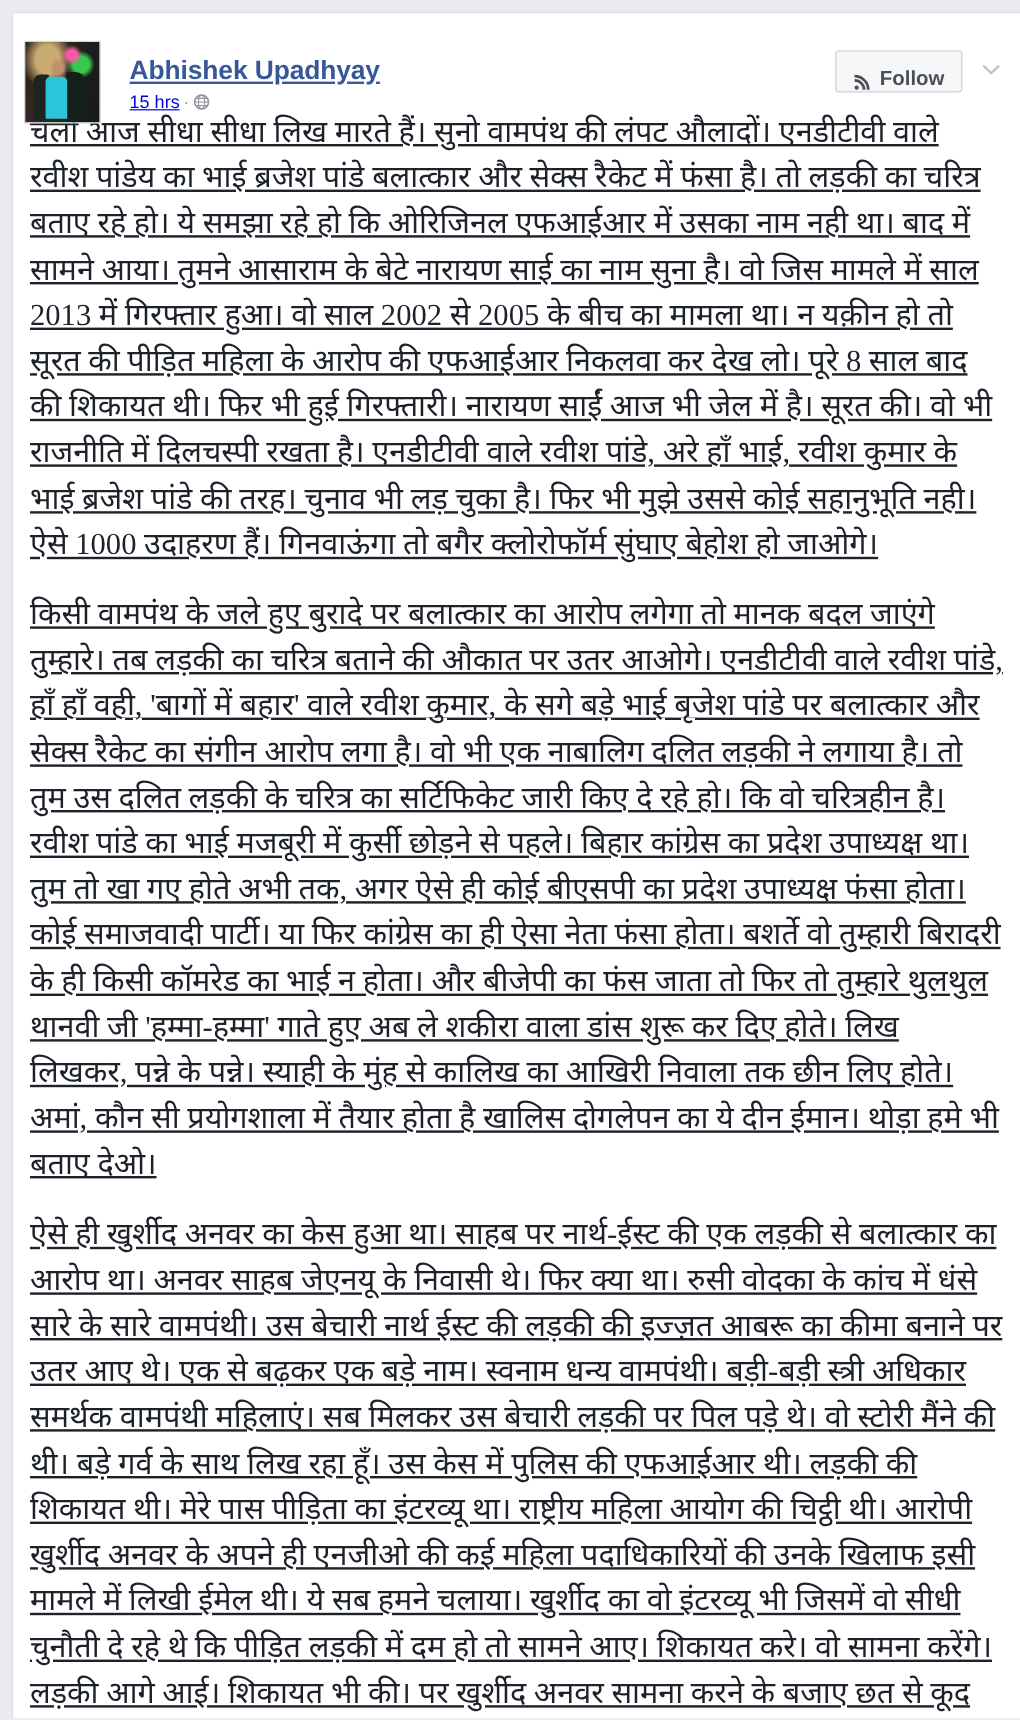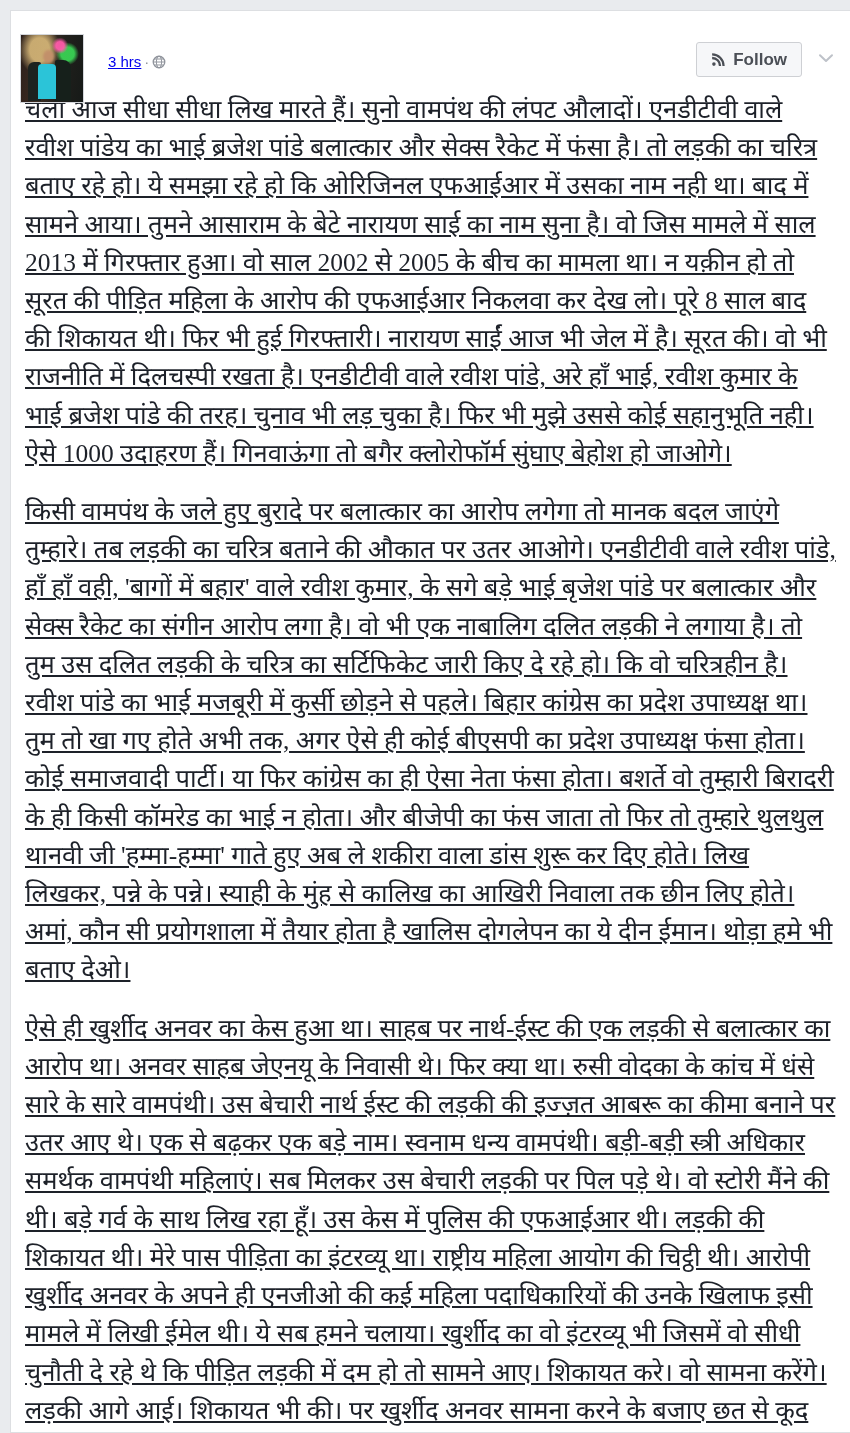--- a/index.html
+++ b/index.html
@@ -122,21 +122,21 @@
     vertical-align: -2px;
     width: 14px;
     height: 14px;
   }
 
   .follow-btn {
     position: absolute;
     right: 48px;
     top: 31px;
     display: inline-flex;
-    align-items: center;
+    align-items: flex-end;
     gap: 7px;
     height: 35px;
     padding: 0 14px;
     background: #f6f7f9;
     border: 1px solid #ced0d4;
     border-radius: 3px;
     color: #4b4f56;
     font-size: 17px;
     font-weight: bold;
     cursor: pointer;
@@ -181,22 +181,23 @@
     <div class="post-header">
 
       <div class="avatar">
         <div class="head"></div>
         <div class="jacket-l"></div>
         <div class="jacket-r"></div>
         <div class="torso"></div>
       </div>
 
       <div class="name-block">
+        <a class="poster-name" href="#">Abhishek Upadhyay</a>
         <span class="meta-line">
-          <a href="#">3 hrs</a><span class="sep">·</span><span class="globe-icon"><svg viewBox="0 0 16 16" width="14" height="14" aria-hidden="true">
+          <a href="#">15 hrs</a><span class="sep">·</span><span class="globe-icon"><svg viewBox="0 0 16 16" width="14" height="14" aria-hidden="true">
               <circle cx="8" cy="8" r="6.6" fill="none" stroke="#90949c" stroke-width="1.5"></circle>
               <ellipse cx="8" cy="8" rx="3" ry="6.6" fill="none" stroke="#90949c" stroke-width="1.1"></ellipse>
               <path d="M1.6 8 h12.8 M2.7 4.6 h10.6 M2.7 11.4 h10.6" stroke="#90949c" stroke-width="1.1" fill="none"></path>
             </svg></span>
         </span>
       </div>
 
       <div class="follow-btn">
         <span class="rss-icon"><svg viewBox="0 0 16 16" width="15" height="15" aria-hidden="true">
             <circle cx="3.1" cy="12.9" r="1.9" fill="#4b4f56"></circle>

